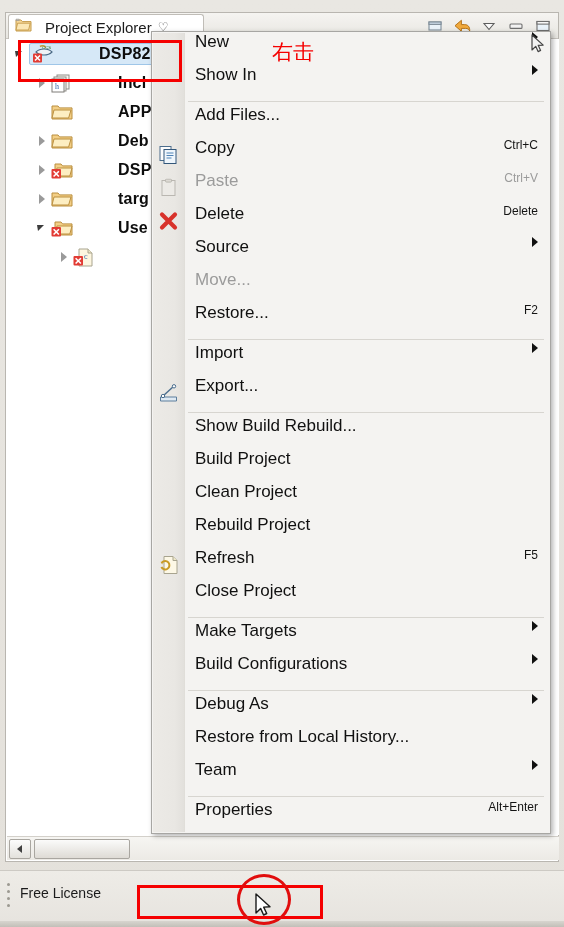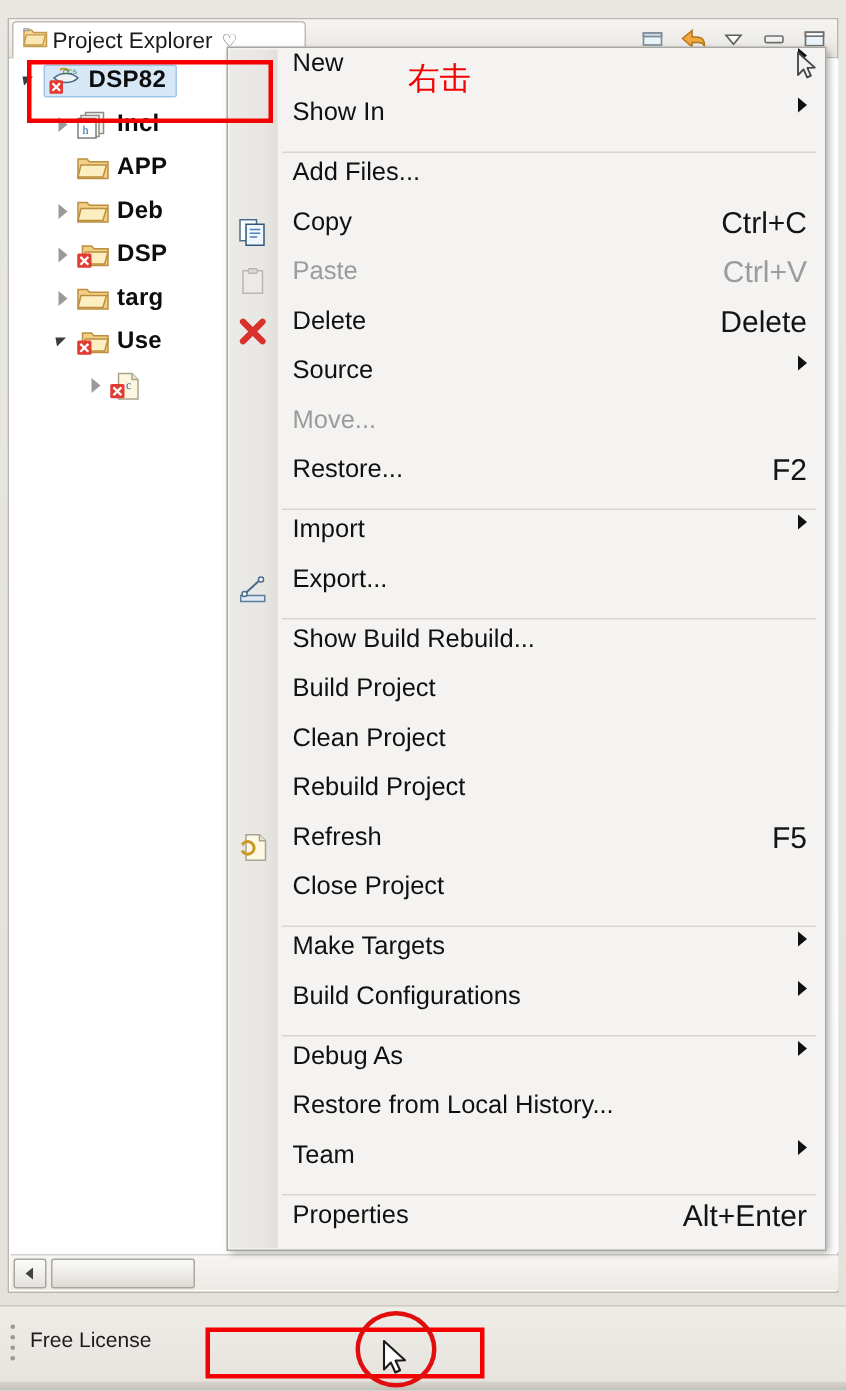--- a/index.html
+++ b/index.html
@@ -49,21 +49,21 @@
     border: 1px solid #c0bdb7;
     border-bottom: none;
     border-radius: 3px 3px 0 0;
     display: flex; align-items: center;
     padding: 0 6px 0 6px;
     box-sizing: border-box;
   }
   .tab-label {
     font-size: 15px;
     color: #1c1c1c;
-    margin-left: 2px;
+    margin-left: 12px;
     white-space: nowrap;
     font-family: "Liberation Sans", sans-serif;
   }
   .tab-close {
     font-size: 12px; color: #5b5b5b;
     margin-left: 6px;
   }
 
   
   #view-toolbar {
@@ -112,21 +112,21 @@
     border-left-color: #9a9a9a;
   }
   .tw.expanded::before {
     content: "";
     position: absolute; left: 2px; top: 5px;
     border-top: 6px solid #3c3c3c;
     border-right: 6px solid transparent;
     border-left: 1px solid transparent;
   }
   .ticon { width: 22px; height: 18px; flex: 0 0 22px; position: relative; margin-right: 5px;}
-  .tlabel { font-weight: bold; letter-spacing: .2px; }
+  .tlabel { font-weight: bold; letter-spacing: .2px; margin-left: 40px; }
 
   
   #tree-hscroll {
     position: absolute;
     left: 1px; bottom: 1px;
     width: 552px; height: 24px;
     background: linear-gradient(180deg,#f6f5f2 0%,#eceae5 100%);
     border-top: 1px solid #d3d0ca;
     display: flex; align-items: center;
     box-sizing: border-box;
@@ -209,21 +209,21 @@
     color: #101010;
     font-family: "Liberation Sans", sans-serif;
     white-space: nowrap;
     box-sizing: border-box;
     z-index: 2;
     gap: 34px;
   }
   .mi.disabled { color: #9b9b9b; }
   .mi .accel {
     margin-left: auto;
-    font-size: 20px;
+    font-size: 12px;
     color: #141414;
     padding-left: 20px;
   }
   .mi.disabled .accel { color: #9b9b9b; }
   .mi .arrow {
     margin-left: auto;
     width: 0; height: 0;
     border-left: 6px solid #101010;
     border-top: 5px solid transparent;
     border-bottom: 5px solid transparent;

